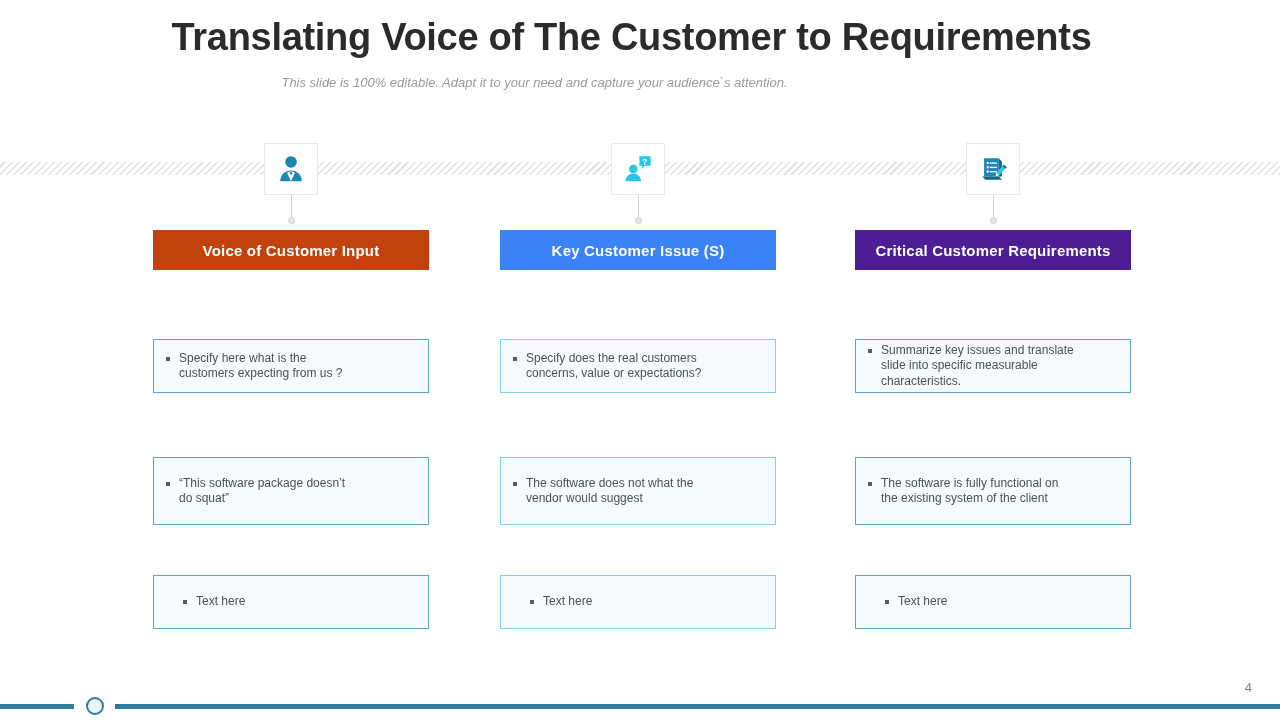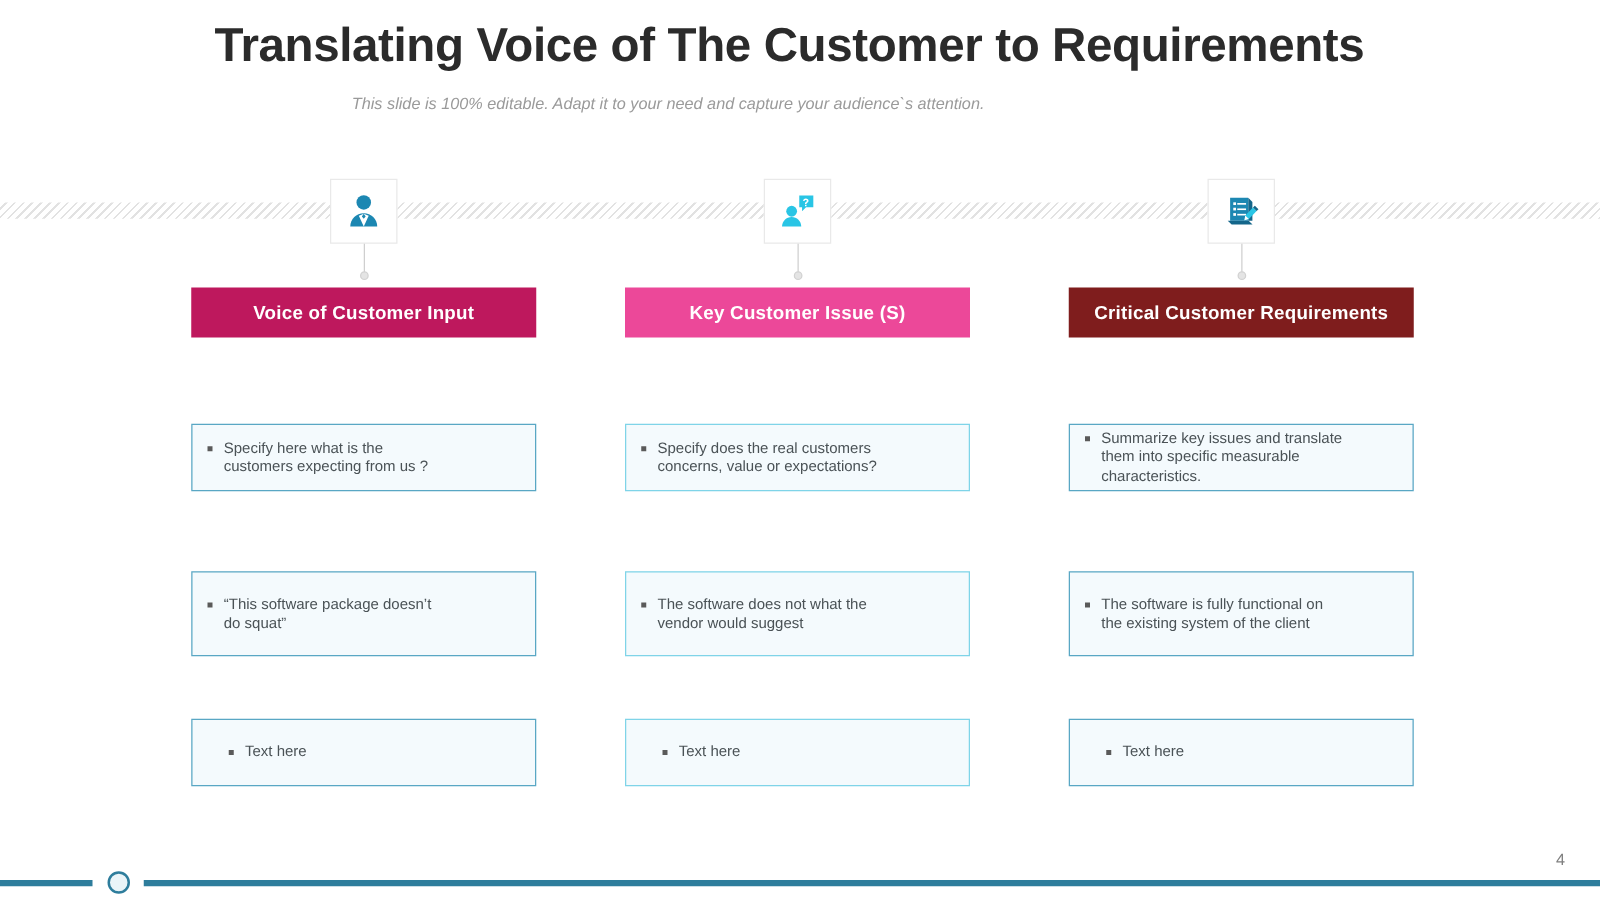--- a/index.html
+++ b/index.html
@@ -209,21 +209,21 @@
     <svg width="30" height="30" viewBox="0 0 32 32" aria-hidden="true">
       <circle cx="16" cy="8.5" r="6.2" fill="#1C87B2"></circle>
       <path d="M4.5 29c0-6.4 5.2-11.3 11.5-11.3S27.5 22.6 27.5 29z" fill="#1C87B2"></path>
       <path d="M16 18.2l-4.2 1.7 4.2 9.1 4.2-9.1z" fill="#ffffff"></path>
       <path d="M16 18.2l-1.6 2.2 1.6 2 1.6-2z" fill="#1C87B2"></path>
     </svg>
   </div>
   <div class="connector"></div>
   <div class="connector-dot"></div>
 
-  <div class="col-header" style="background:#be185d;">Voice of Customer Input</div>
+  <div class="col-header" style="background:#c2410c;">Voice of Customer Input</div>
 
   <div class="content-box dark-border box-row-0">
     <div class="bullet-wrap">
       <span class="bullet"></span>
       <span class="box-text">Specify here what is the
 customers expecting from us ?</span>
     </div>
   </div>
 
   <div class="content-box dark-border box-row-1">
@@ -248,21 +248,21 @@
     <svg width="30" height="30" viewBox="0 0 32 32" aria-hidden="true">
       <circle cx="11" cy="16" r="4.6" fill="#29C5E5"></circle>
       <path d="M2.8 29c0-4.6 3.7-8.2 8.2-8.2s8.2 3.6 8.2 8.2z" fill="#29C5E5"></path>
       <path d="M17.5 2.5h12v10h-6.2l-3.4 3.5v-3.5h-2.4z" fill="#29C5E5"></path>
       <path d="M23.1 5.1c1.4 0 2.3.8 2.3 1.9 0 1-.6 1.4-1.3 1.9-.4.3-.5.5-.5.9h-1.2c0-.8.2-1.2.8-1.6.5-.4.8-.6.8-1.1 0-.5-.4-.8-1-.8-.6 0-1 .4-1 1h-1.2c0-1.3.9-2.2 2.3-2.2zm-.7 5.3h1.3v1.3h-1.3z" fill="#ffffff"></path>
     </svg>
   </div>
   <div class="connector"></div>
   <div class="connector-dot"></div>
 
-  <div class="col-header" style="background:#ec4899;">Key Customer Issue (S)</div>
+  <div class="col-header" style="background:#3b82f6;">Key Customer Issue (S)</div>
 
   <div class="content-box box-row-0">
     <div class="bullet-wrap">
       <span class="bullet"></span>
       <span class="box-text">Specify does the real customers
 concerns, value or expectations?</span>
     </div>
   </div>
 
   <div class="content-box box-row-1">
@@ -295,27 +295,27 @@
       <rect x="12.6" y="18.2" width="7.5" height="1.4" fill="#ffffff"></rect>
       <path d="M4.5 24h17.8l3.3 3.4H7.8z" fill="#14668A"></path>
       <path d="M19.4 19.6L26 12.8l3.1 3L22.5 22.6l-3.8 1z" fill="#29C5E5"></path>
       <path d="M26 12.8l1.6-1.6 3.1 3-1.6 1.6z" fill="#14668A"></path>
       <path d="M18.7 23.6l.7-4 3.1 3z" fill="#ffffff"></path>
     </svg>
   </div>
   <div class="connector"></div>
   <div class="connector-dot"></div>
 
-  <div class="col-header" style="background:#7f1d1d;">Critical Customer Requirements</div>
+  <div class="col-header" style="background:#4c1d95;">Critical Customer Requirements</div>
 
   <div class="content-box dark-border box-row-0">
     <div class="bullet-wrap">
       <span class="bullet"></span>
       <span class="box-text">Summarize key issues and translate
-them into specific measurable
+slide into specific measurable
 characteristics.</span>
     </div>
   </div>
 
   <div class="content-box dark-border box-row-1">
     <div class="bullet-wrap">
       <span class="bullet"></span>
       <span class="box-text">The software is fully functional on
 the existing system of the client</span>
     </div>

